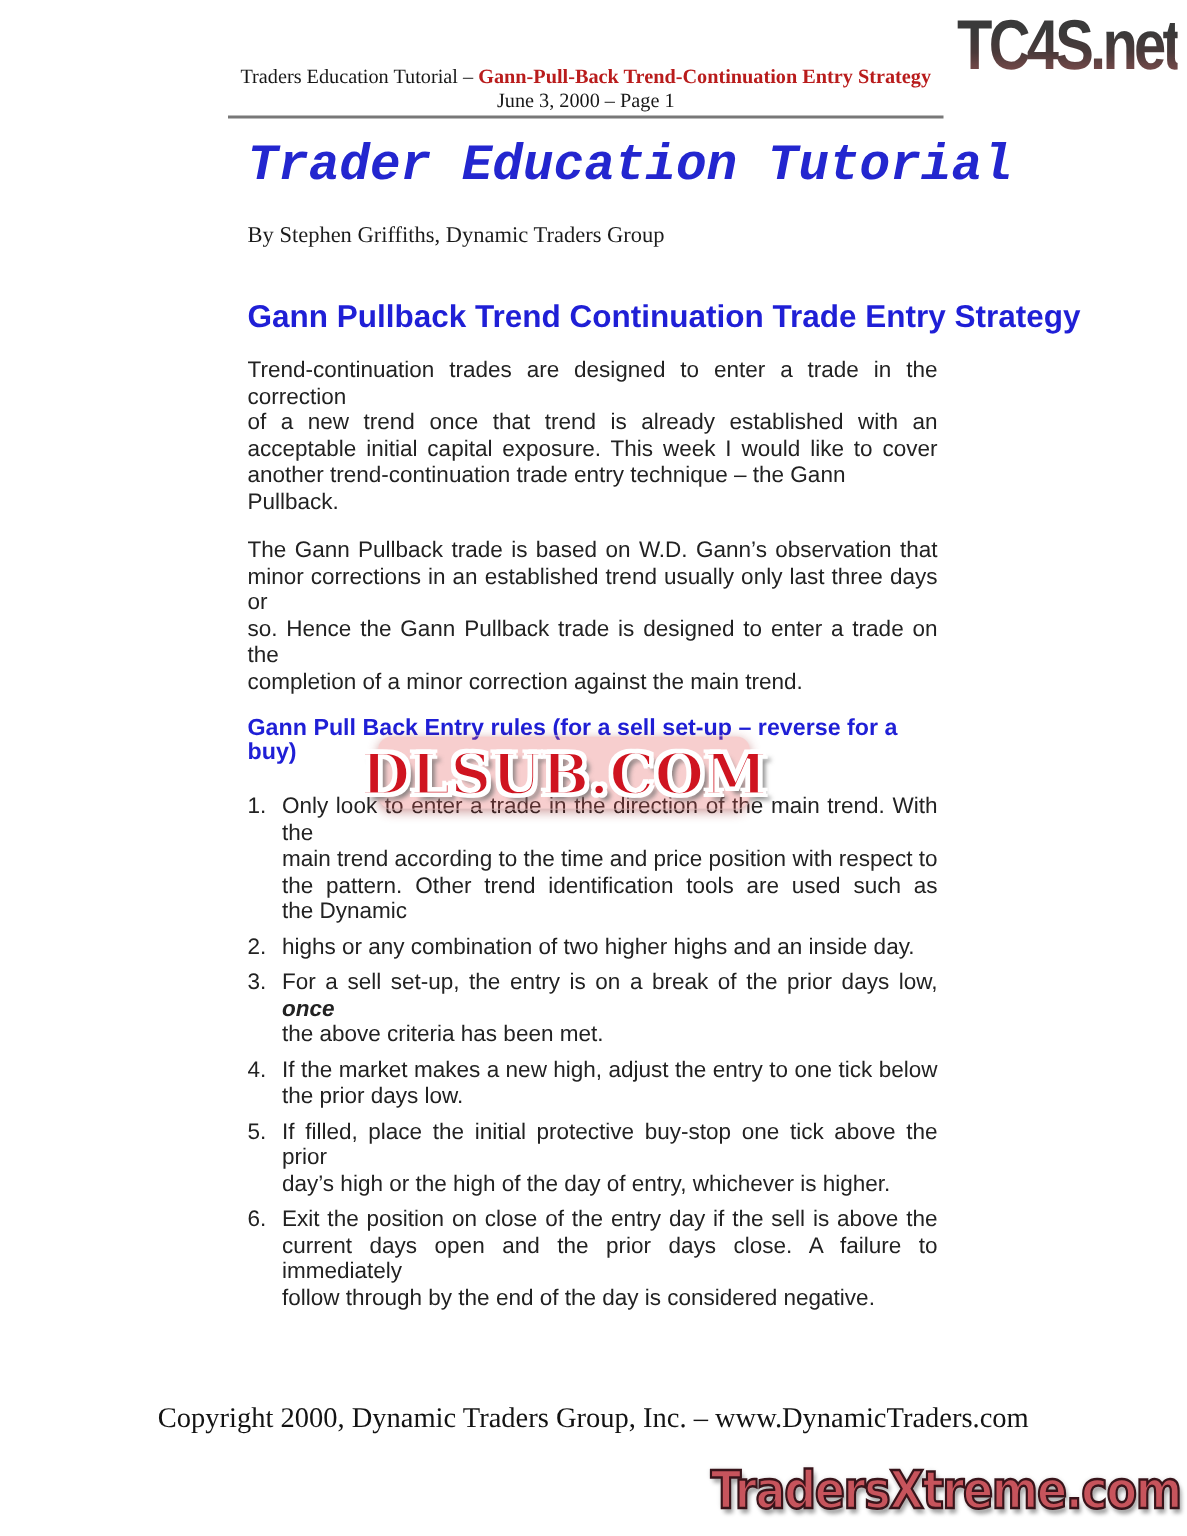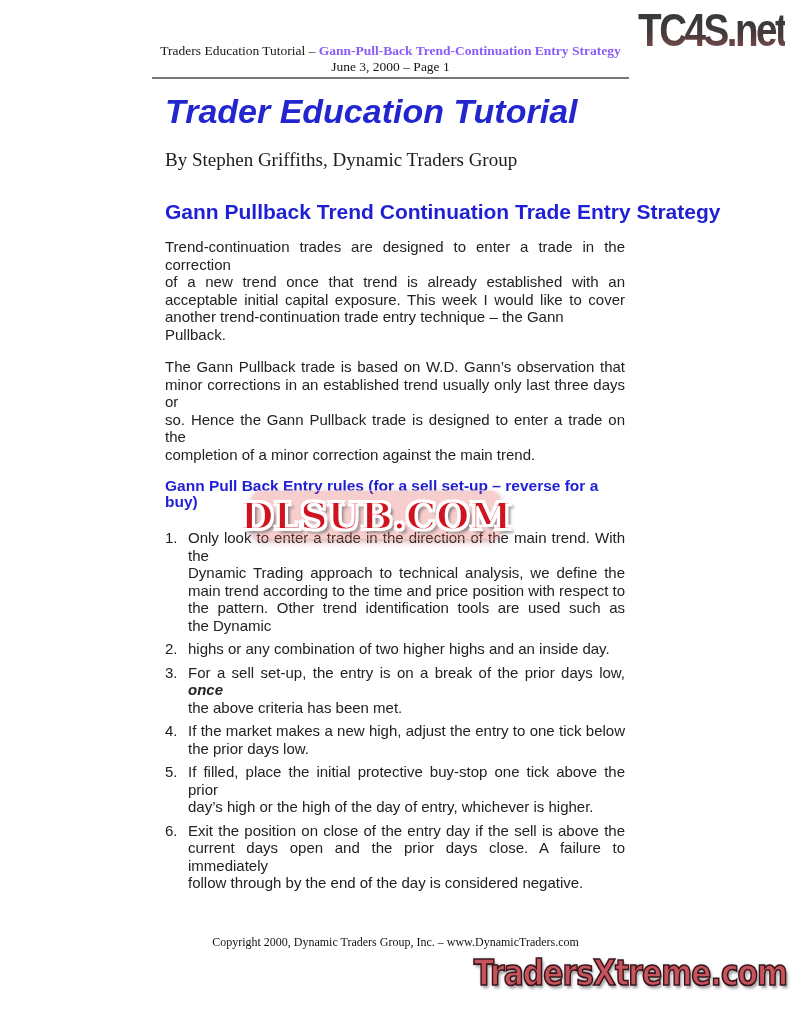--- a/index.html
+++ b/index.html
@@ -9,26 +9,26 @@
   
   .tc4s{position:absolute;top:2px;right:6px;}
   .tc4s span{display:inline-block;font-family:"Liberation Sans",sans-serif;font-weight:bold;
     font-size:46px;letter-spacing:-3px;transform:scale(.84,1.02);transform-origin:right top;
     background:linear-gradient(#3a3a3a 35%,#4a3a3a 60%,#855050 90%);
     -webkit-background-clip:text;background-clip:text;color:transparent;}
 
   
   .hdr{position:absolute;left:152px;top:43px;width:477px;text-align:center;
        font-size:13.5px;line-height:16px;color:#171717;}
-  .hdr .blue{color:#8b5cf6;font-weight:bold;}
+  .hdr .blue{color:#b91c1c;font-weight:bold;}
   .hrule{position:absolute;left:152px;top:77px;width:477px;border-top:2px solid #787878;}
 
   .title{position:absolute;left:165px;top:92px;font-size:34px;font-weight:bold;font-style:italic;
-         color:#2326cf;font-family:Liberation Sans, sans-serif;}
-  .byline{position:absolute;left:165px;top:149px;font-size:19px;color:#1c1c1c;}
+         color:#2326cf;font-family:Liberation Mono, monospace;}
+  .byline{position:absolute;left:165px;top:149px;font-size:15px;color:#1c1c1c;}
 
   .secthead{position:absolute;left:165px;top:200px;font-family:"Liberation Sans",sans-serif;
             font-weight:bold;font-size:21px;color:#1f1fd6;}
 
   
   .content{position:absolute;left:165px;top:238px;width:460px;
            font-family:"Liberation Sans",sans-serif;font-size:15px;line-height:17.5px;color:#222;}
   .line{text-align:justify;text-align-last:justify;}
   .line.last{text-align:left;text-align-last:left;}
   .para{margin:0 0 15px 0;}
@@ -41,24 +41,24 @@
   .wm{position:absolute;left:252px;top:491px;width:248px;height:48px;
       background:rgba(228,80,80,.28);border-radius:9px;
       box-shadow:0 2px 7px rgba(150,40,40,.45), 0 0 0 1px rgba(255,255,255,.55);
       display:flex;align-items:center;justify-content:center;}
   .wm span{font-family:"DejaVu Serif",serif;font-weight:bold;font-size:38px;letter-spacing:0px;
       color:#cf1420;-webkit-text-stroke:2px #ffffff;
       text-shadow:-2px -2px 0 #fff,2px -2px 0 #fff,-2px 2px 0 #fff,2px 2px 0 #fff,
                   4px 4px 3px rgba(110,110,110,.75);}
 
   .footer{position:absolute;left:0;top:935px;width:791px;text-align:center;
-          font-size:12px;color:#131313;}
+          font-size:19px;color:#131313;}
 
   
-  .tx{position:absolute;top:953px;right:4px;}
+  .tx{position:absolute;top:974px;right:4px;}
   .tx span{display:inline-block;font-family:"DejaVu Sans",sans-serif;font-weight:bold;font-size:33px;
       letter-spacing:-1px;transform:scale(.9,1.05);transform-origin:right center;
       color:#c7545c;-webkit-text-stroke:1.6px #38141a;
       text-shadow:0 0 4px #c9c9c9,2px 3px 3px #9a9a9a;}
 </style>
 </head>
 <body>
 
 <div class="page">
 
@@ -91,21 +91,20 @@
         <div class="line last">completion of a minor correction against the main trend.</div>
       </div>
 
     <div class="ruleshead">Gann Pull Back Entry rules (for a sell set-up – reverse for a buy)</div>
 
     <div class="rules">
       <div class="rule">
         <span class="num">1.</span>
         <div>
             <div class="line">Only look to enter a trade in the direction of the main trend. With the</div>
-            <div class="line">Dynamic Trading approach to technical analysis, we define the</div>
             <div class="line">main trend according to the time and price position with respect to</div>
             <div class="line">the pattern. Other trend identification tools are used such as</div>
             <div class="line last">the Dynamic</div>
           </div>
       </div>
       <div class="rule">
         <span class="num">2.</span>
         <div>
             <div class="line last">highs or any combination of two higher highs and an inside day.</div>
           </div>

